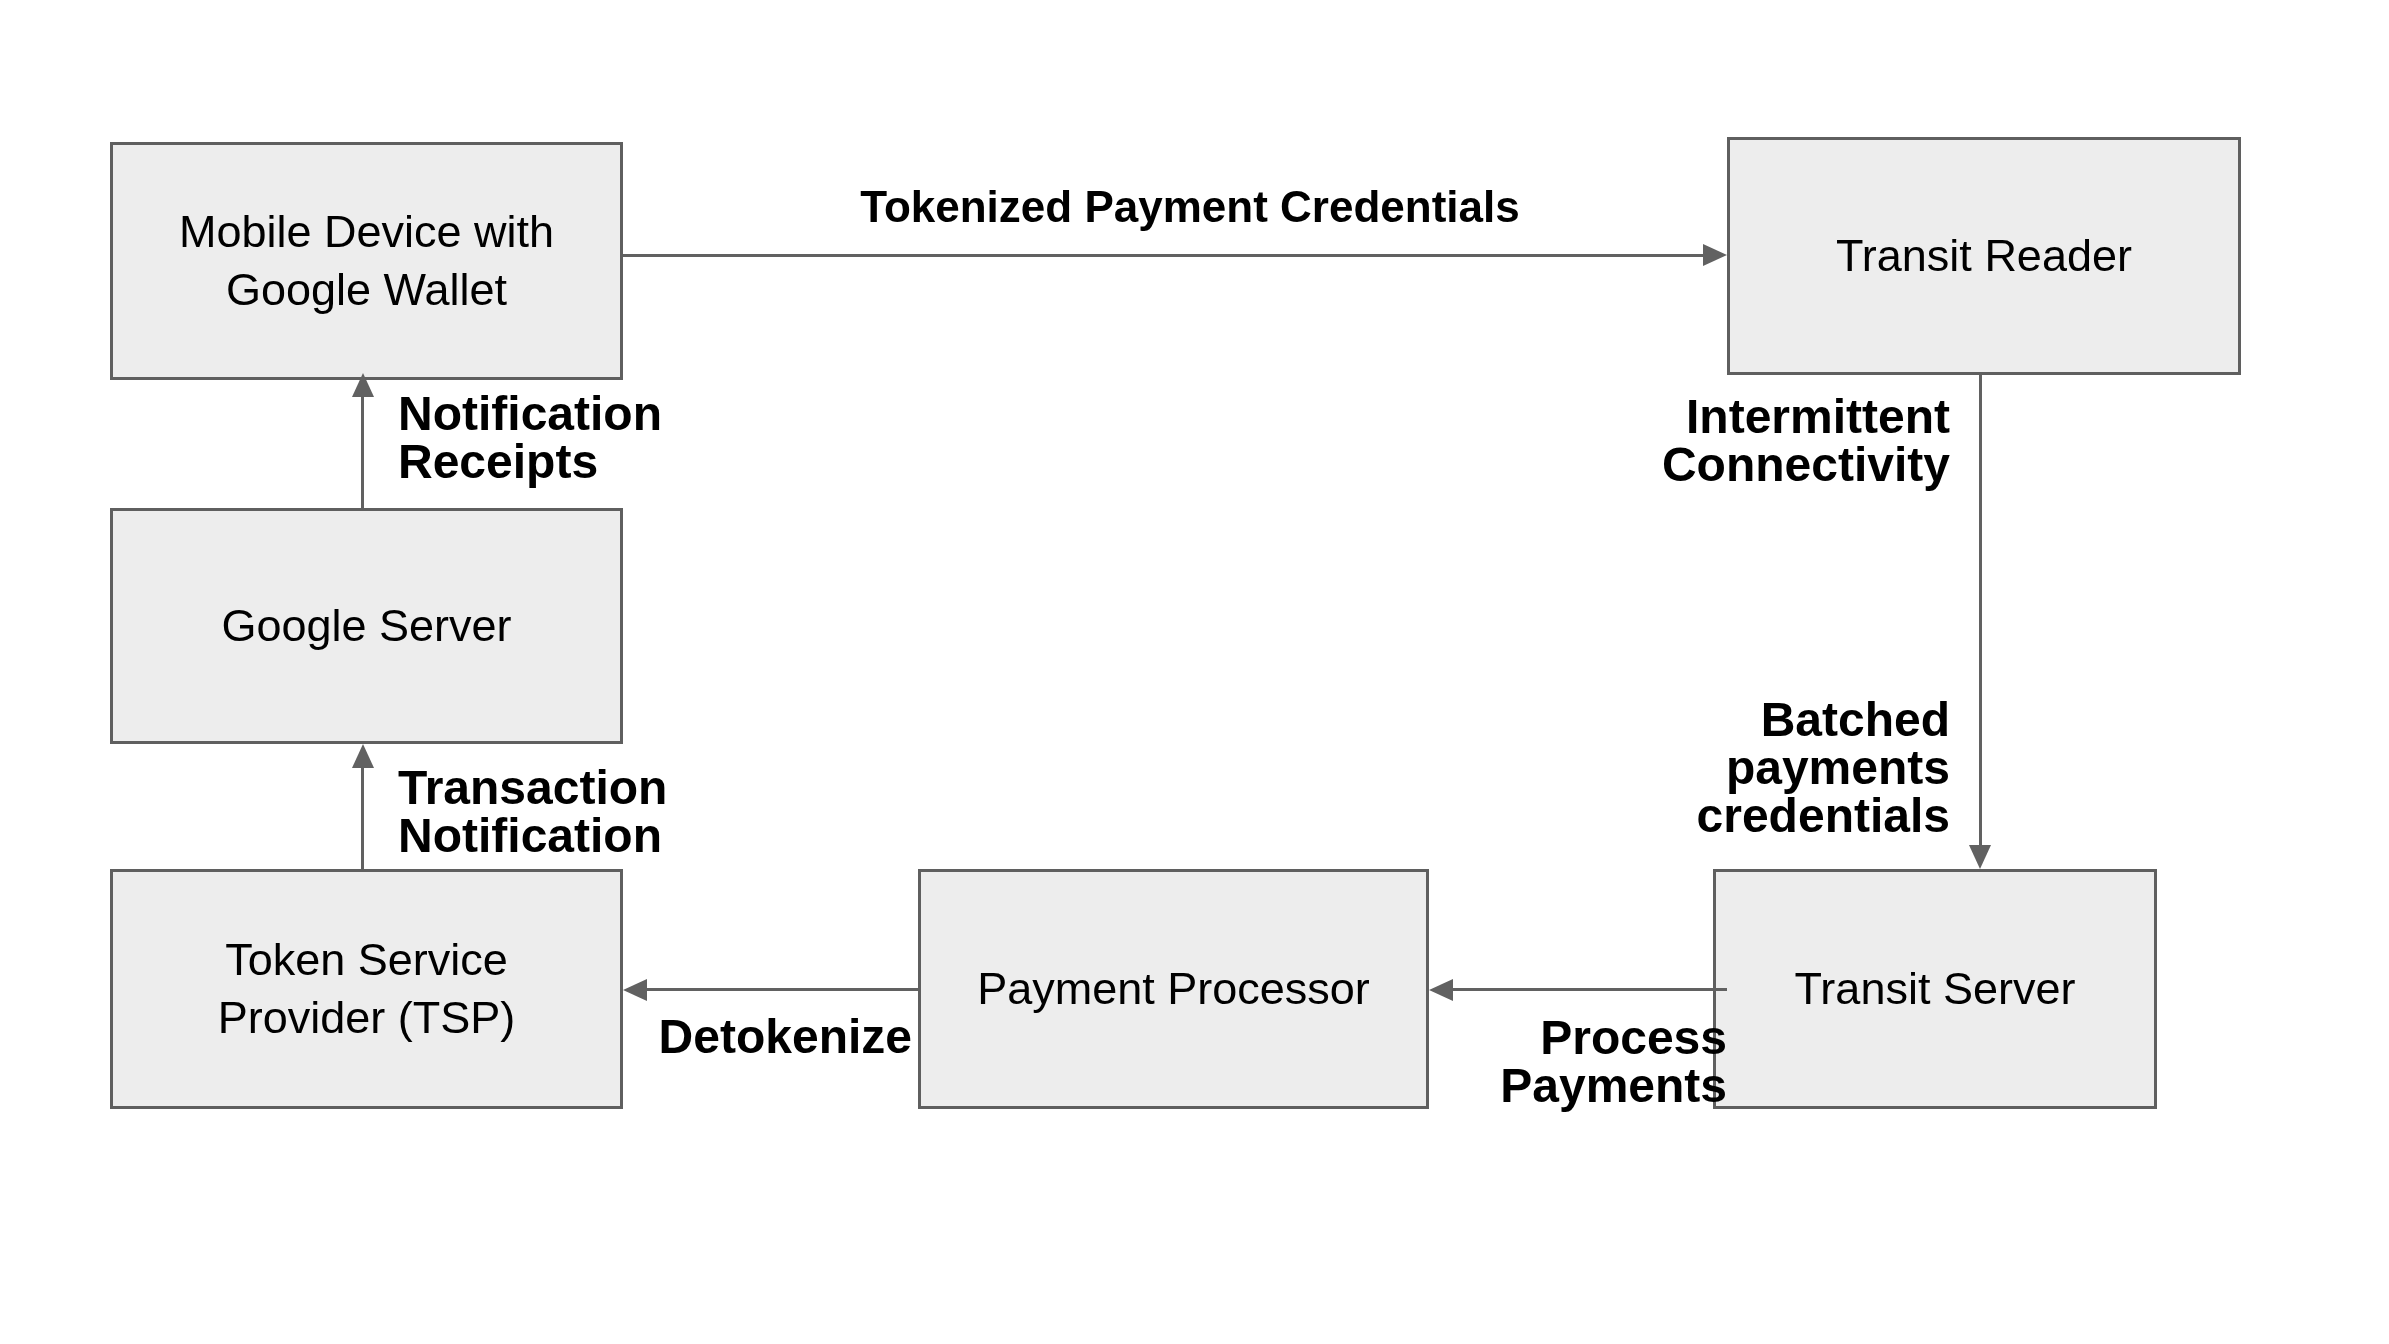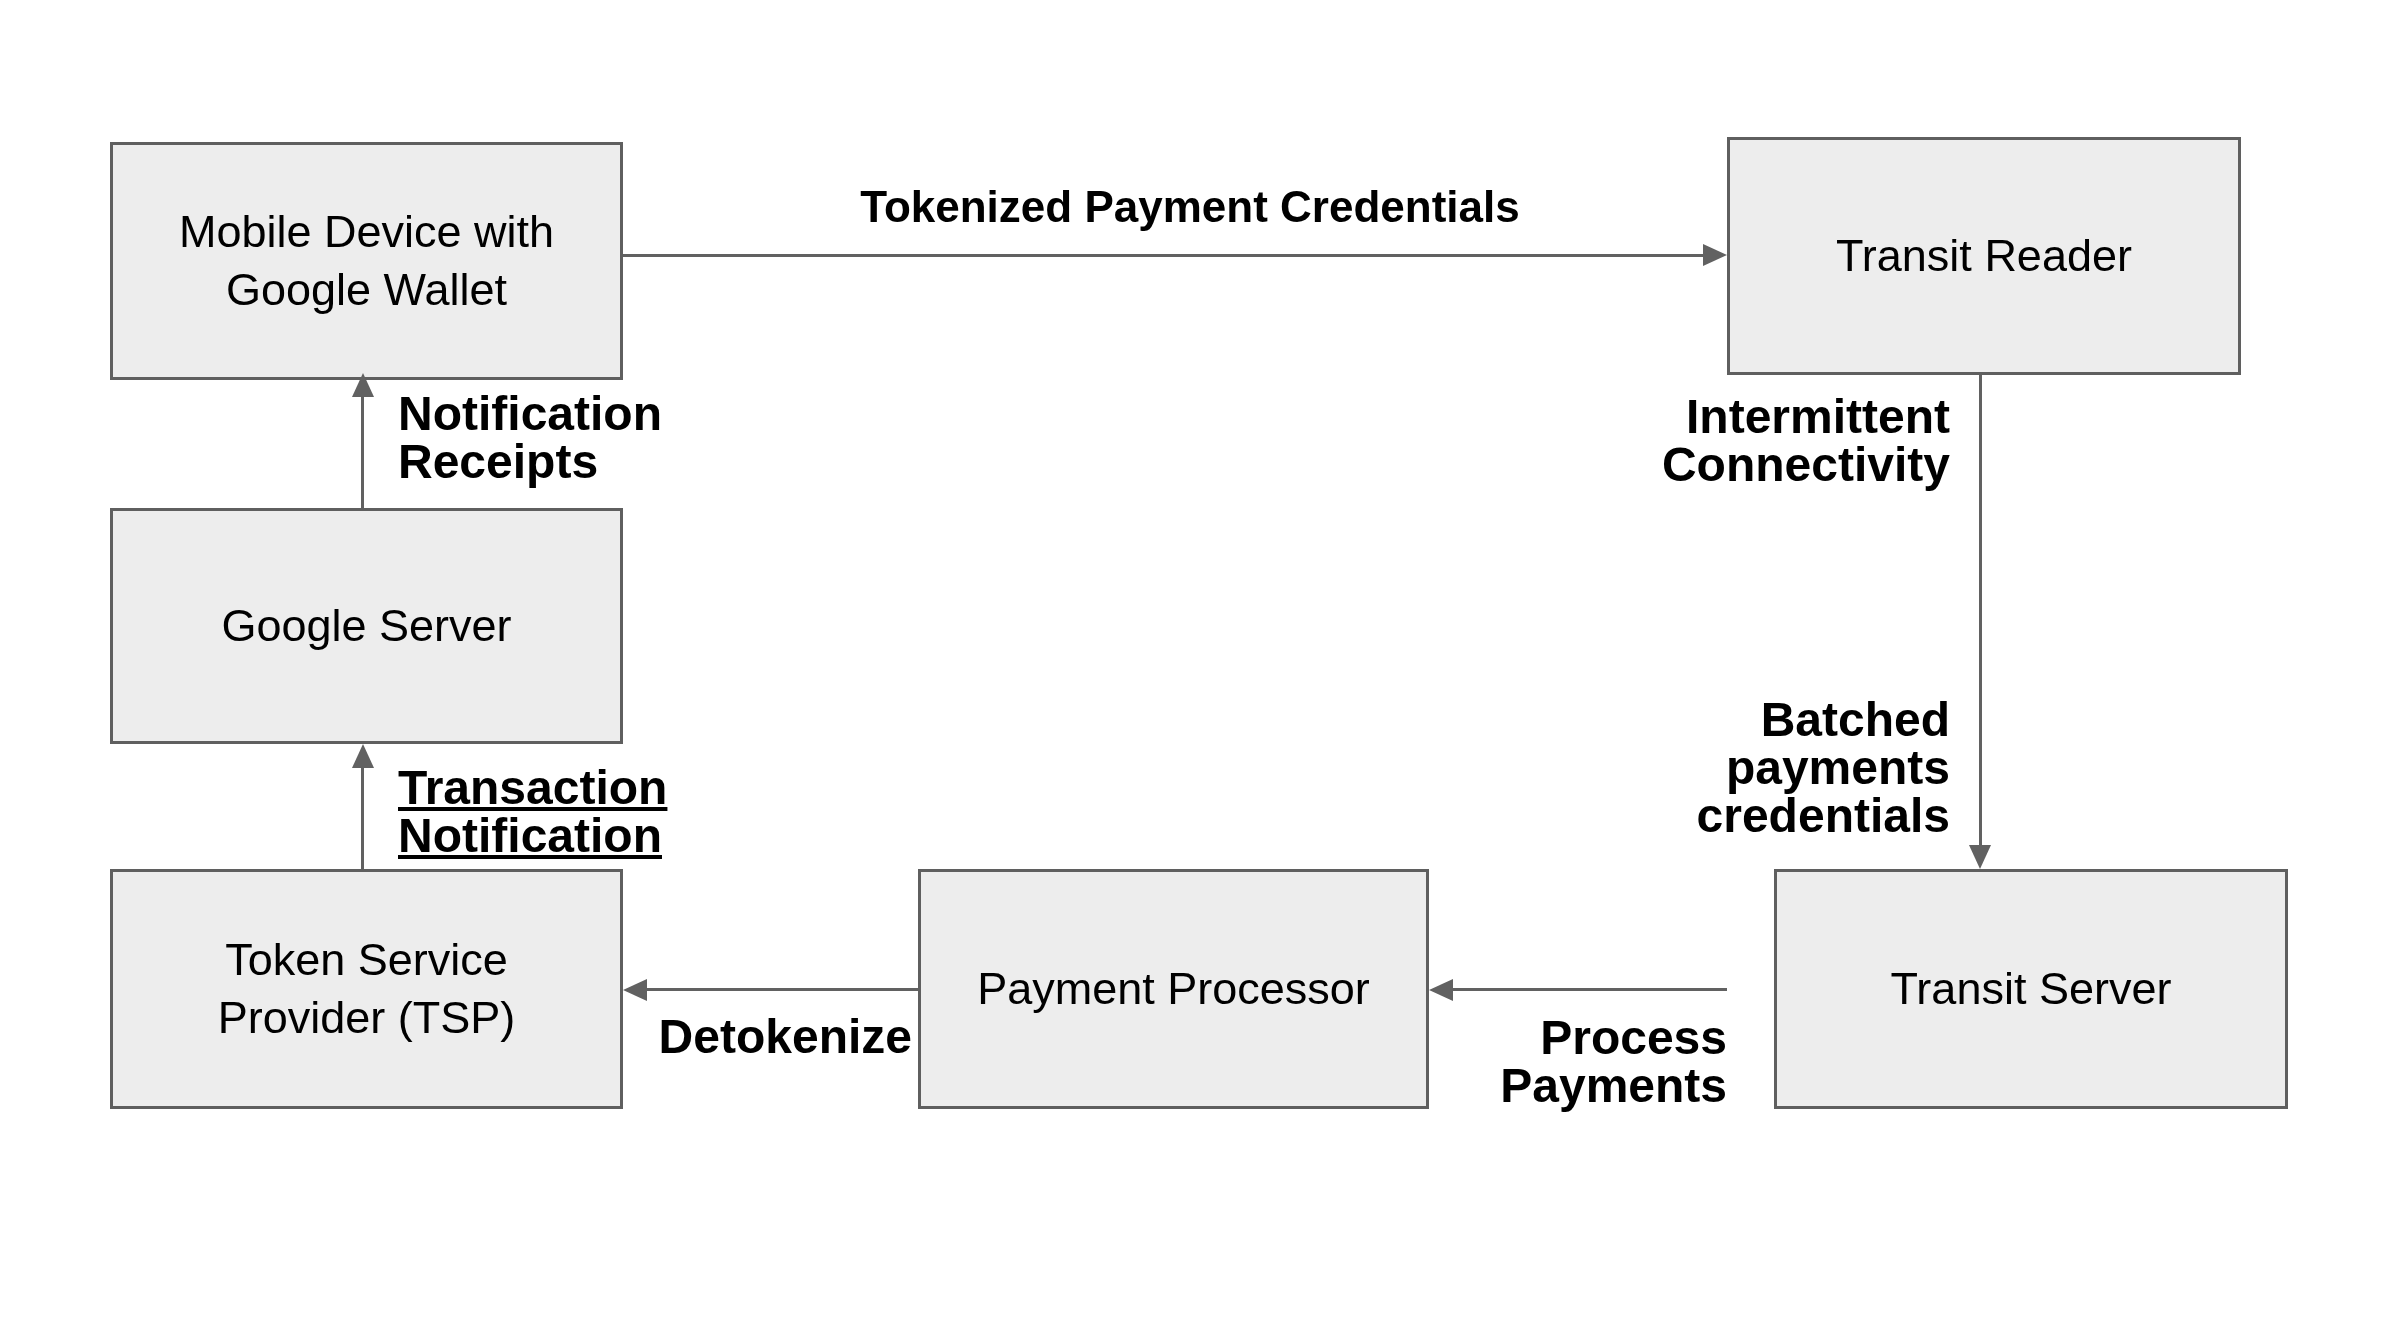--- a/index.html
+++ b/index.html
@@ -71,21 +71,21 @@
 
   <div class="node" style="left:110px;top:869px;width:513px;height:240px;">
     <span class="node-label">Token Service
 Provider (TSP)</span>
   </div>
 
   <div class="node" style="left:918px;top:869px;width:511px;height:240px;">
     <span class="node-label">Payment Processor</span>
   </div>
 
-  <div class="node" style="left:1774px;top:869px;width:514px;height:240px;">
+  <div class="node" style="left:1713px;top:869px;width:444px;height:240px;">
     <span class="node-label">Transit Server</span>
   </div>
 
   <div class="line h" style="left:623px;top:254px;width:1080px;"></div>
   <div class="ah right" style="left:1703px;top:244px;"></div>
   <div class="elabel title" style="left:650px;top:182px;width:1080px;">Tokenized Payment Credentials</div>
 
   <div class="line v" style="left:1979px;top:375px;height:471px;"></div>
   <div class="ah down" style="left:1969px;top:845px;"></div>
   <div class="elabel align-right" style="left:1550px;top:393px;width:400px;">Intermittent
@@ -98,21 +98,21 @@
   <div class="ah left" style="left:1429px;top:979px;"></div>
   <div class="elabel align-center" style="left:1429px;top:1014px;width:298px;padding-left:28px;">Process
 Payments</div>
 
   <div class="line h" style="left:647px;top:988px;width:271px;"></div>
   <div class="ah left" style="left:623px;top:979px;"></div>
   <div class="elabel align-center" style="left:620px;top:1013px;width:292px;">Detokenize</div>
 
   <div class="line v" style="left:361px;top:768px;height:101px;"></div>
   <div class="ah up" style="left:352px;top:744px;"></div>
-  <div class="elabel align-left" style="left:398px;top:764px;width:420px;text-decoration:underline;">Transaction
+  <div class="elabel align-left" style="left:398px;top:764px;width:420px;">Transaction
 Notification</div>
 
   <div class="line v" style="left:361px;top:397px;height:111px;"></div>
   <div class="ah up" style="left:352px;top:373px;"></div>
   <div class="elabel align-left" style="left:398px;top:390px;width:420px;">Notification
 Receipts</div>
 
 </div>
 
 </body></html>

